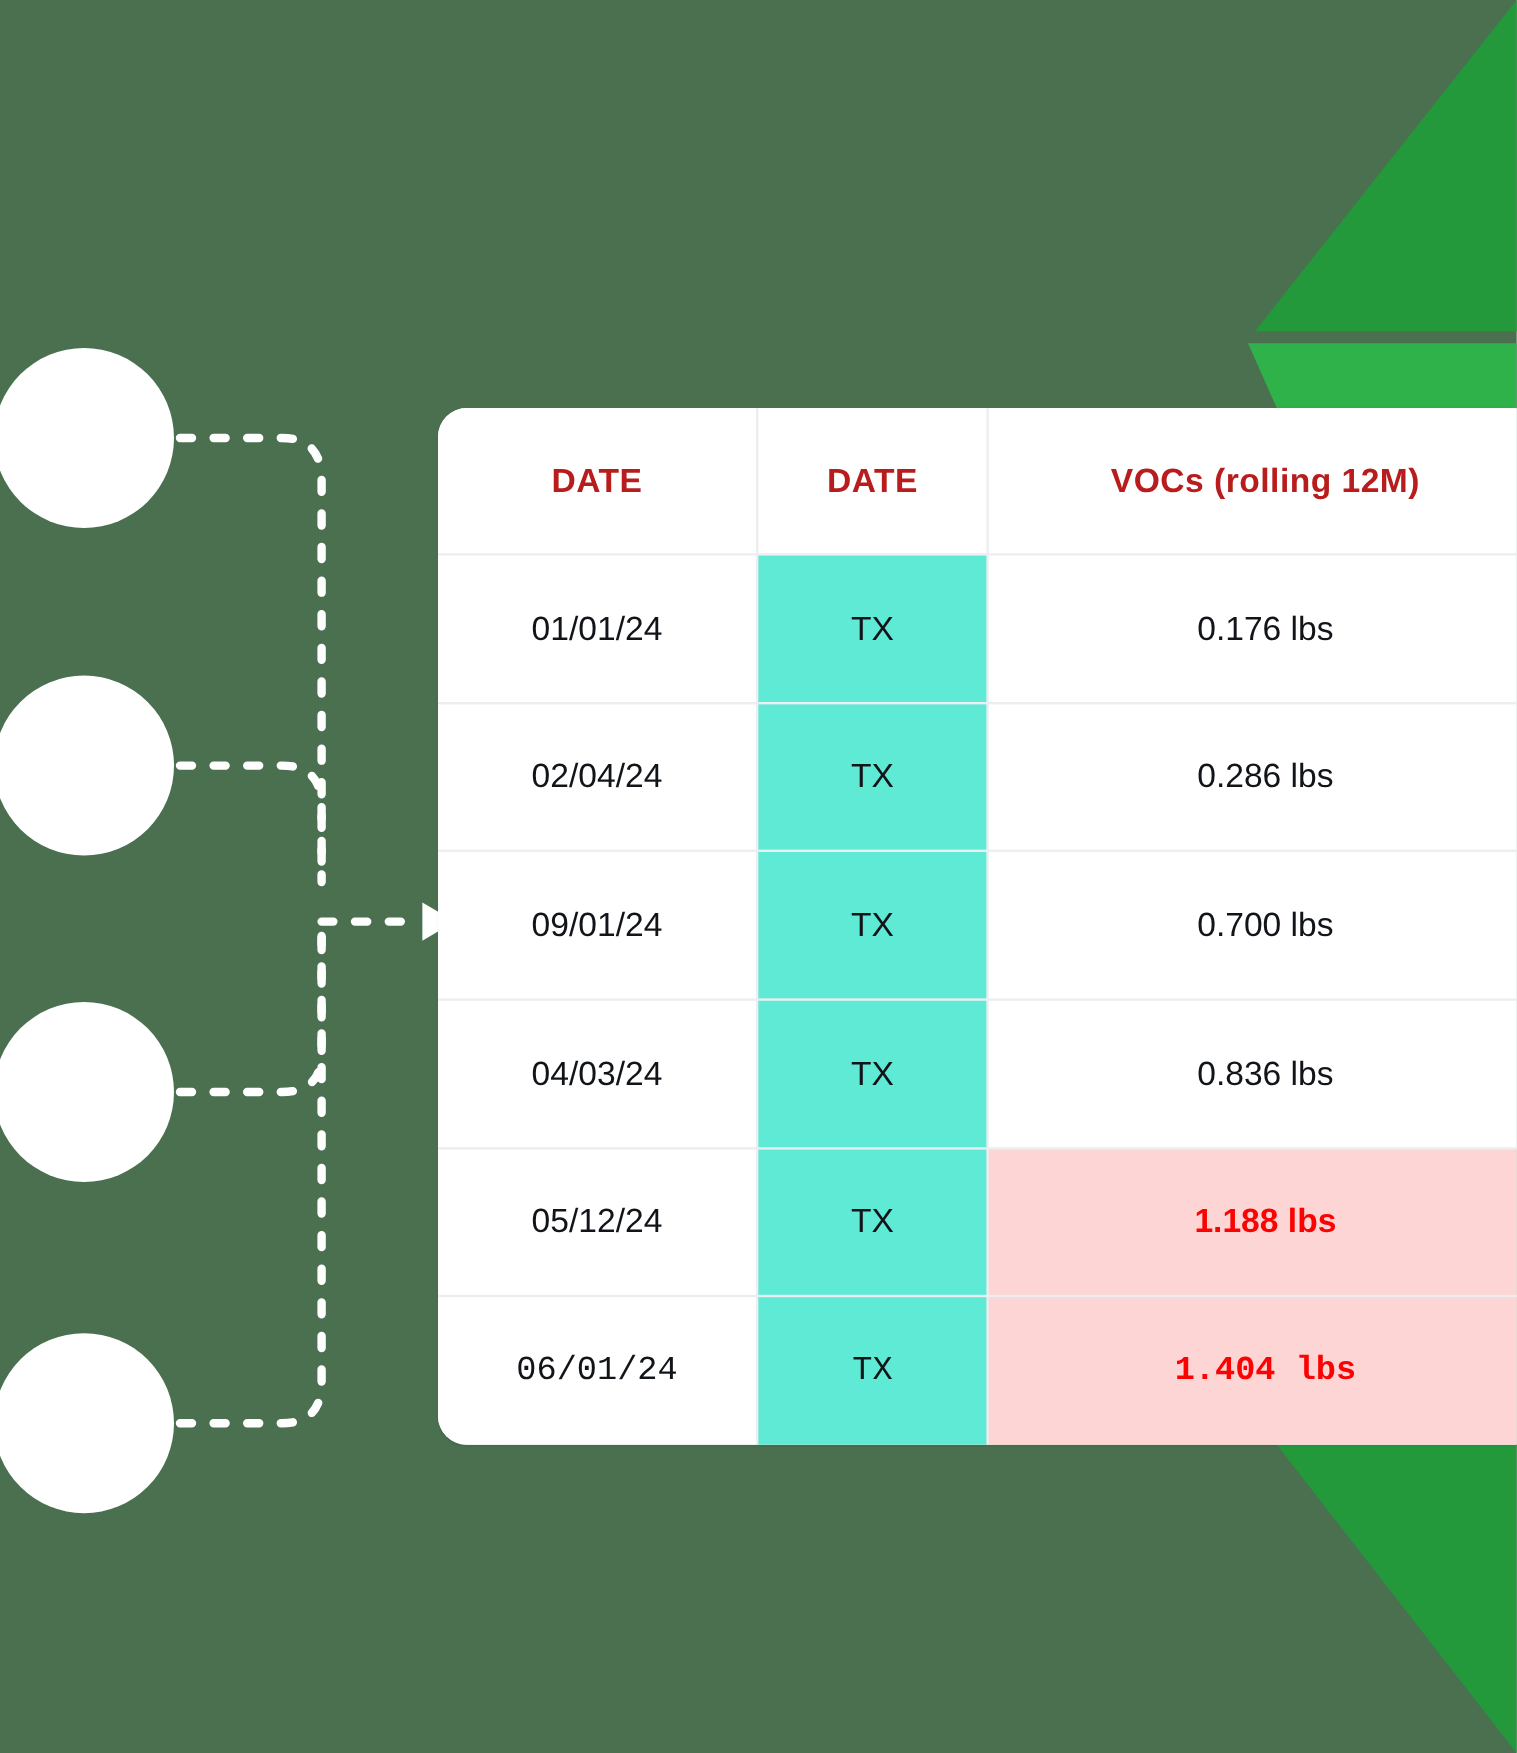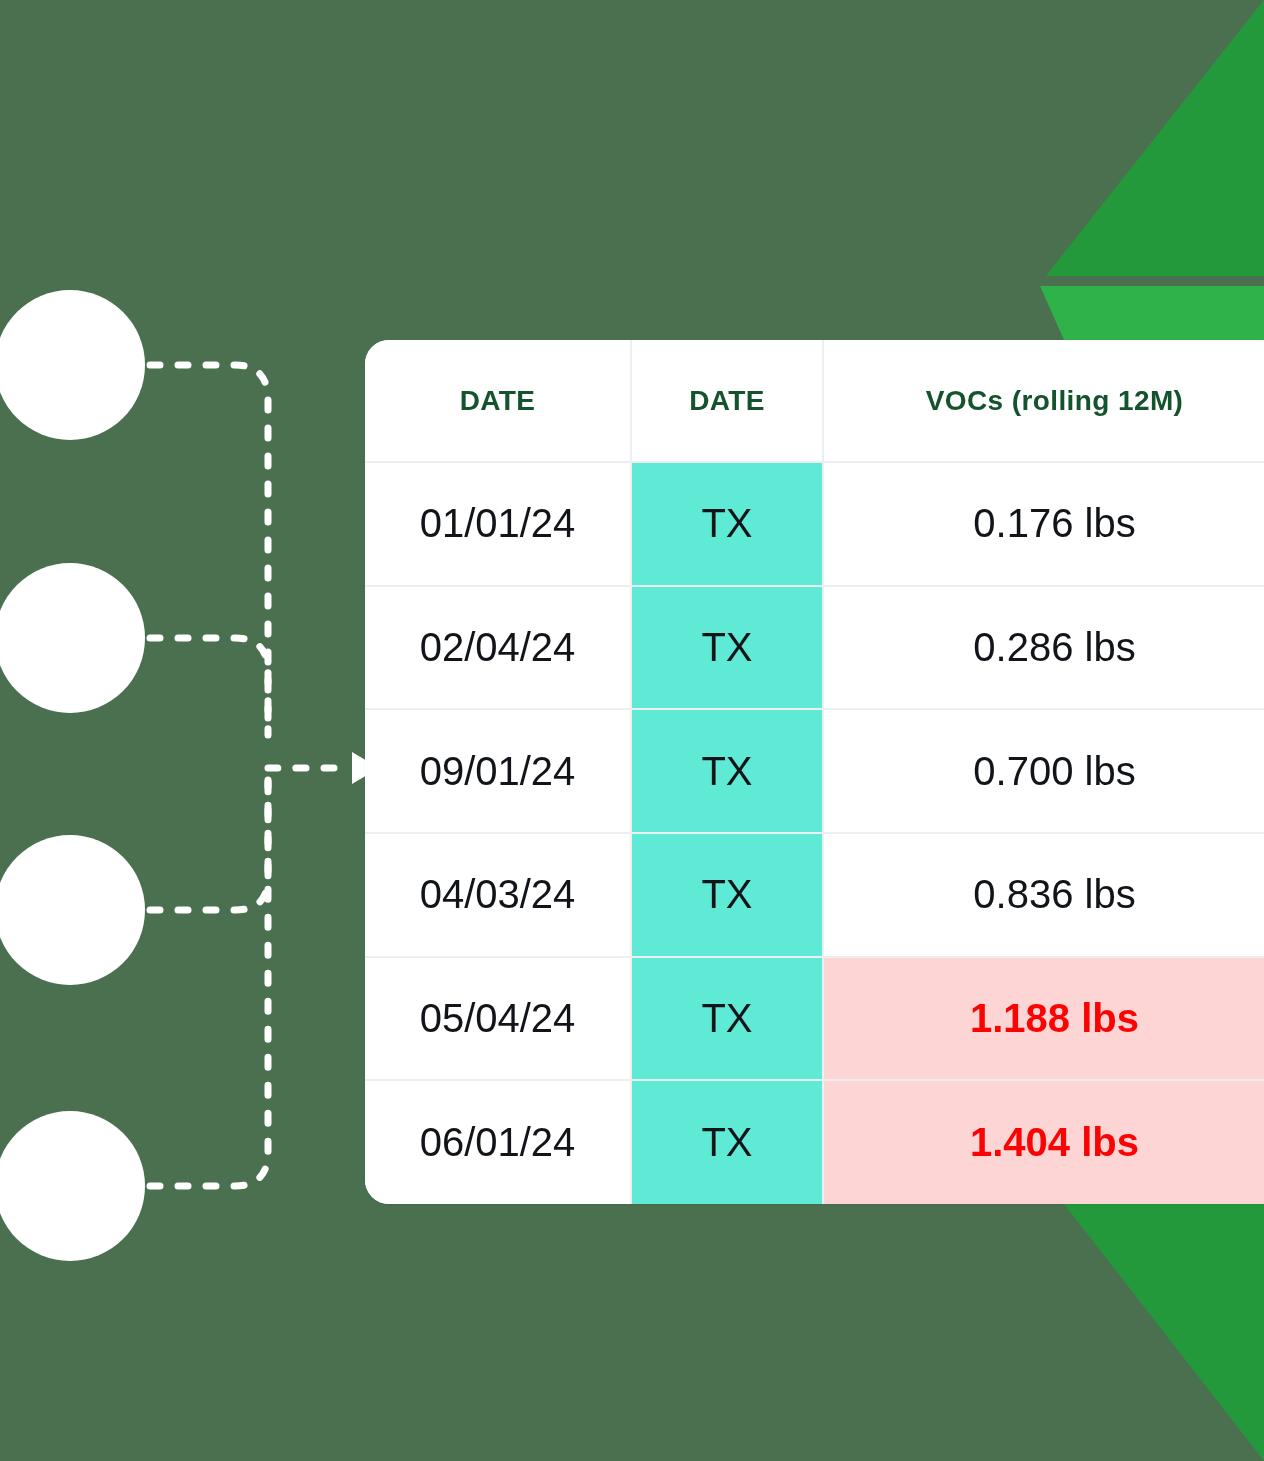--- a/index.html
+++ b/index.html
@@ -67,40 +67,40 @@
 
   table.data-table col.c-date { width: 266px; }
   table.data-table col.c-site { width: 192px; }
   table.data-table col.c-voc  { width: 462px; }
 
   thead th {
     height: 122px;
     font-size: 28px;
     font-weight: bold;
     letter-spacing: 0.4px;
-    color: #14532d;
+    color: #b91c1c;
     text-align: center;
     vertical-align: middle;
     background: #ffffff;
     border-bottom: 2px solid #eceef2;
     border-right: 2px solid #eceef2;
   }
   thead th.col-voc { border-right: none; }
 
   tbody td {
     height: 91px;
-    font-size: 40px;
+    font-size: 28px;
     color: #111418;
     text-align: center;
     vertical-align: middle;
     border-bottom: 2px solid #eceef2;
     border-right: 2px solid #eceef2;
     background: #ffffff;
   }
-  tbody tr:last-child td { border-bottom: none; }
+  tbody tr:last-child td { border-bottom: none; font-family: Liberation Mono, monospace; }
   tbody td.cell-voc { border-right: none; }
 
   tbody td.cell-site {
     background: #5eead4;
   }
 
   tbody tr.row-alert td.cell-voc {
     background: #fdd5d5;
     color: #fc0303;
     font-weight: bold;
@@ -166,21 +166,21 @@
           <td class="cell-date">09/01/24</td>
           <td class="cell-site">TX</td>
           <td class="cell-voc">0.700 lbs</td>
         </tr>
         <tr>
           <td class="cell-date">04/03/24</td>
           <td class="cell-site">TX</td>
           <td class="cell-voc">0.836 lbs</td>
         </tr>
         <tr class="row-alert">
-          <td class="cell-date">05/04/24</td>
+          <td class="cell-date">05/12/24</td>
           <td class="cell-site">TX</td>
           <td class="cell-voc">1.188 lbs</td>
         </tr>
         <tr class="row-alert">
           <td class="cell-date">06/01/24</td>
           <td class="cell-site">TX</td>
           <td class="cell-voc">1.404 lbs</td>
         </tr>
       </tbody>
     </table>

